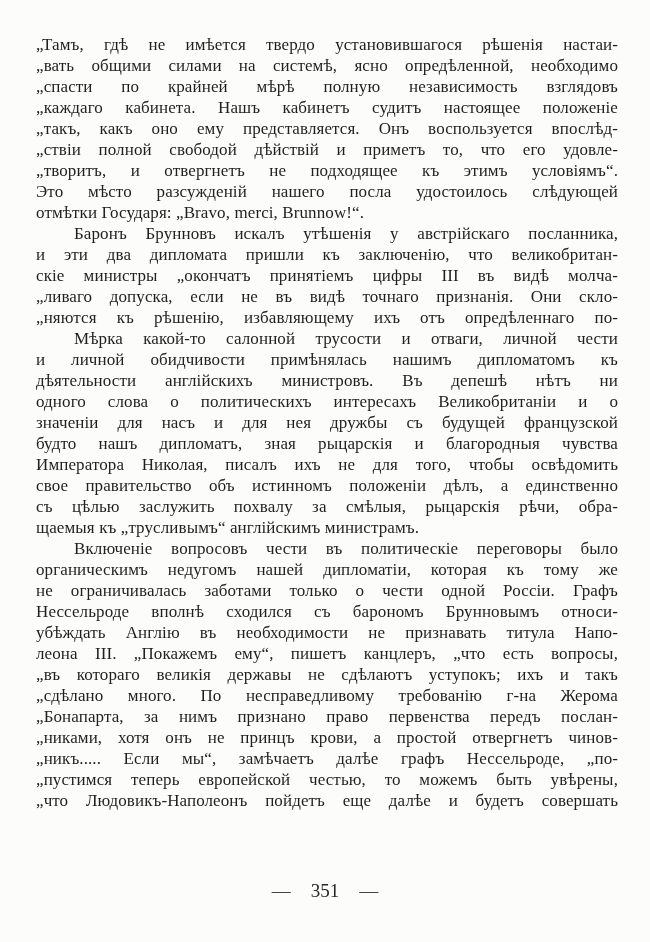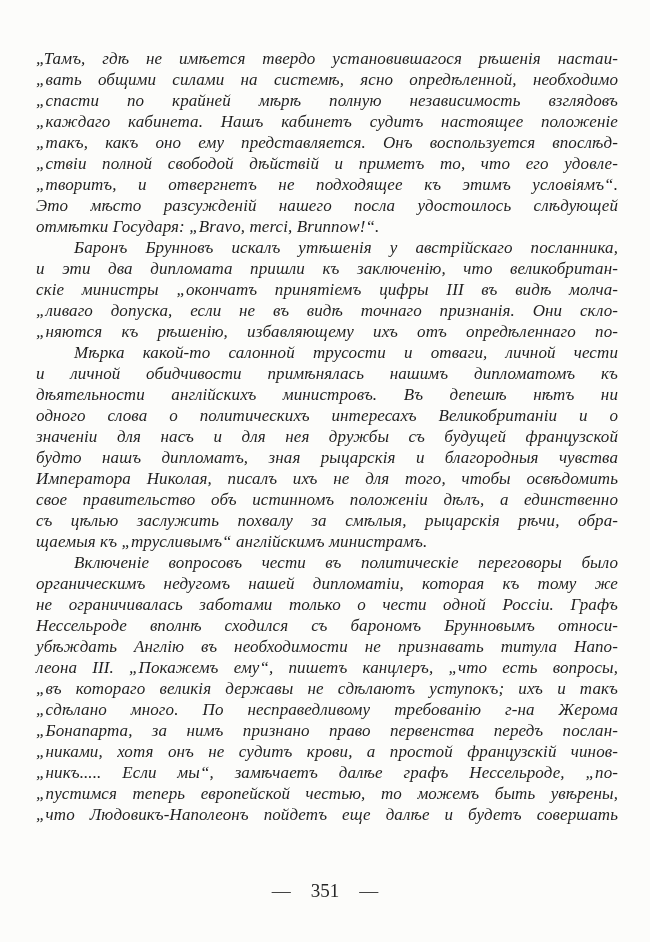--- a/index.html
+++ b/index.html
@@ -12,23 +12,22 @@
     width: 650px;
     height: 942px;
     margin: 0 auto;
     background: #fcfcfa;
     color: #1f1f1f;
     overflow: hidden;
   }
   .text-block {
     position: absolute;
     left: 36px;
-    top: 48px;
+    top: 34px;
     width: 582px;
-    font-style: italic;
   }
   .line {
     font-family: "Liberation Serif", "DejaVu Serif", serif;
     font-size: 17px;
     line-height: 21px;
     text-align: justify;
     text-align-last: justify;
     letter-spacing: 0.1px;
     white-space: normal;
   }
@@ -86,21 +85,21 @@
     <div class="line end">щаемыя къ „трусливымъ“ англійскимъ министрамъ.</div>
     <div class="line indent">Включеніе вопросовъ чести въ политическіе переговоры было</div>
     <div class="line">органическимъ недугомъ нашей дипломатіи, которая къ тому же</div>
     <div class="line">не ограничивалась заботами только о чести одной Россіи. Графъ</div>
     <div class="line">Нессельроде вполнѣ сходился съ барономъ Брунновымъ относи-</div>
     <div class="line">убѣждать Англію въ необходимости не признавать титула Напо-</div>
     <div class="line">леона III. „Покажемъ ему“, пишетъ канцлеръ, „что есть вопросы,</div>
     <div class="line">„въ котораго великія державы не сдѣлаютъ уступокъ; ихъ и такъ</div>
     <div class="line">„сдѣлано много. По несправедливому требованію г-на Жерома</div>
     <div class="line">„Бонапарта, за нимъ признано право первенства передъ послан-</div>
-    <div class="line">„никами, хотя онъ не судитъ крови, а простой французскій чинов-</div>
+    <div class="line">„никами, хотя онъ не принцъ крови, а простой отвергнетъ чинов-</div>
     <div class="line">„никъ..... Если мы“, замѣчаетъ далѣе графъ Нессельроде, „по-</div>
     <div class="line">„пустимся теперь европейской честью, то можемъ быть увѣрены,</div>
     <div class="line">„что Людовикъ-Наполеонъ пойдетъ еще далѣе и будетъ совершать</div>
   </div>
 
   <div class="page-footer">
     <span class="dash">—</span>
     <span class="num">351</span>
     <span class="dash">—</span>
   </div>

